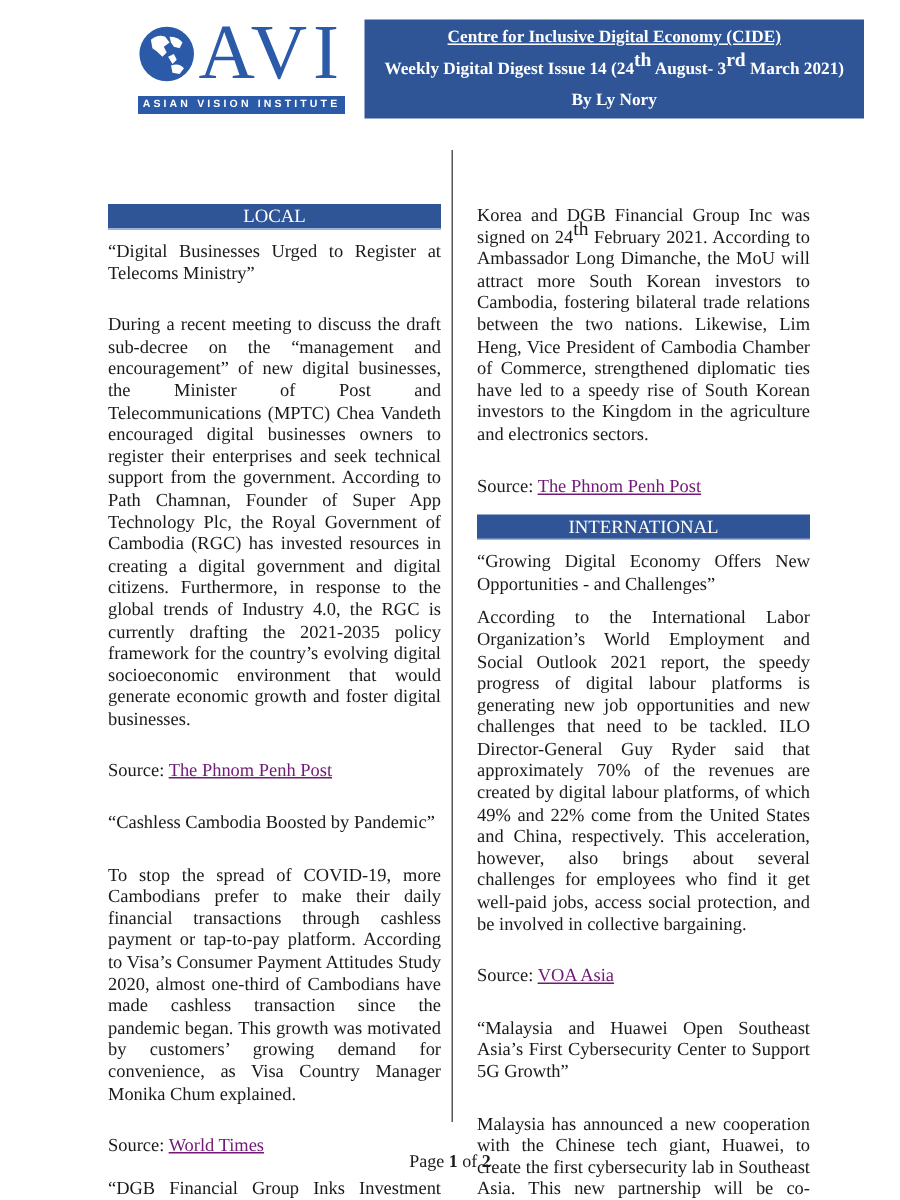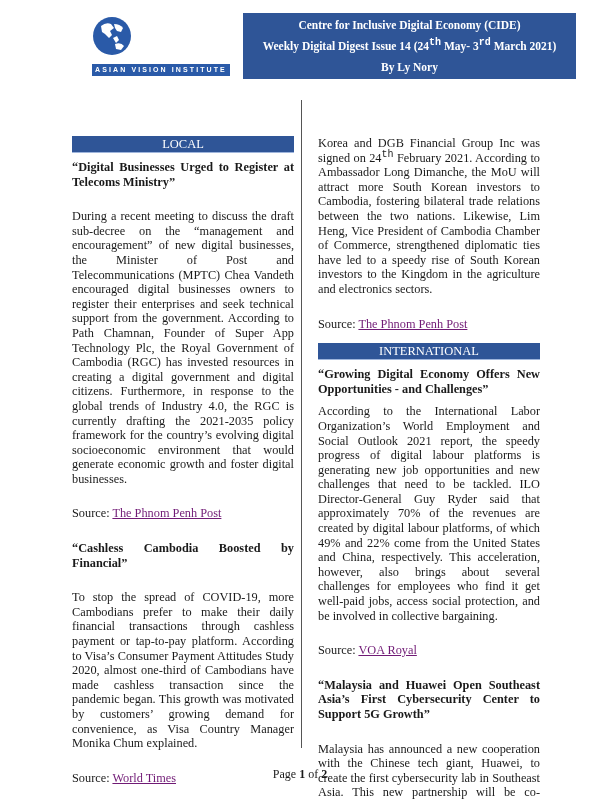--- a/index.html
+++ b/index.html
@@ -7,66 +7,67 @@
          font-family:"Liberation Serif","DejaVu Serif",serif; color:#1a1a1a; }
   .logo { position:absolute; left:92px; top:12px; width:138px; height:66px; }
   .logo-row { display:flex; align-items:center; height:48px; }
   .globe { width:40px; height:40px; }
   .avi-text { font-family:"Liberation Serif",serif; font-size:52px; line-height:44px; color:#2a5aa8; letter-spacing:4px; margin-left:2px; }
   .logo-band { margin-top:4px; background:#2a5aa8; color:#fff; font-family:"Liberation Sans",sans-serif;
                font-size:7px; font-weight:bold; letter-spacing:2.1px; text-align:center; height:12px; line-height:12px; }
   .header-box { position:absolute; left:243px; top:13px; width:333px; height:66px; background:#2f5597;
                 color:#fff; text-align:center; font-weight:bold; font-size:11.5px; }
   .header-box div { height:21px; line-height:21px; }
-  .header-box .l1 { margin-top:2px; }
-  sup { font-size:10px; vertical-align:super; line-height:0;font-family:Liberation Mono, monospace; }
+  .header-box .l1 { margin-top:2px;text-decoration:underline; }
+  sup { font-size:13px; vertical-align:super; line-height:0; }
   .col { position:absolute; top:88px; width:222px; font-size:12.3px; line-height:14.6px;margin-top:48px; }
   .col-left { left:72px; }
   .col-right { left:318px; }
   .divider { position:absolute; left:301px; top:100px; width:1px; height:648px; background:#555; }
   .section-bar { background:#2f5597; color:#fff; text-align:center; font-size:12.5px; height:16px; line-height:16px;
                  border-bottom:1px solid #9fb5dc; }
-  .headline { font-weight:bold; text-align:justify; margin:0; }
+  .headline { font-weight:normal; text-align:justify; margin:0; }
   p { margin:0; text-align:justify; }
   .src a { color:#701a75; text-decoration:underline; }
   .gap-s { height:8px; } .gap-m { height:14px; } .gap-l { height:20px; }
   .footer { position:absolute; top:767px; left:0; width:600px; text-align:center; font-size:12px; }
 </style>
 </head>
 <body>
 
 <div class="logo">
   <div class="logo-row">
     <svg class="globe" viewBox="0 0 40 40">
       <circle cx="20" cy="20" r="19" fill="#2a5aa8"></circle>
       <path d="M9 10 Q14 6 19 8 L22 12 L18 15 L20 19 L17 22 L13 18 L10 16 Z" fill="#ffffff"></path>
       <path d="M22 8 Q28 8 31 12 L29 16 L25 15 L23 12 Z" fill="#ffffff"></path>
       <path d="M21 22 L25 20 L27 24 L24 27 Z" fill="#ffffff"></path>
       <path d="M23 28 Q29 26 32 30 L29 34 L24 33 Z" fill="#ffffff"></path>
     </svg>
+    <span class="avi-text">AVI</span>
   </div>
   <div class="logo-band">ASIAN VISION INSTITUTE</div>
 </div>
 
 <div class="header-box">
   <div class="l1">Centre for Inclusive Digital Economy (CIDE)</div>
-  <div><span>Weekly Digital Digest Issue 14 (24</span><sup>th</sup><span> May- 3</span><sup>rd</sup><span> March 2021)</span></div>
+  <div><span>Weekly Digital Digest Issue 14 (24</span><sup>th</sup><span> August- 3</span><sup>rd</sup><span> March 2021)</span></div>
   <div>By Ly Nory</div>
 </div>
 
 <div class="col col-left">
   <div class="section-bar">LOCAL</div>
   <div style="height:7px"></div>
   <p class="headline">“Digital Businesses Urged to Register at Telecoms Ministry”</p>
   <div class="gap-l"></div>
   <p>During a recent meeting to discuss the draft sub-decree on the “management and encouragement” of new digital businesses, the Minister of Post and Telecommunications (MPTC) Chea Vandeth encouraged digital businesses owners to register their enterprises and seek technical support from the government. According to Path Chamnan, Founder of Super App Technology Plc, the Royal Government of Cambodia (RGC) has invested resources in creating a digital government and digital citizens. Furthermore, in response to the global trends of Industry 4.0, the RGC is currently drafting the 2021-2035 policy framework for the country’s evolving digital socioeconomic environment that would generate economic growth and foster digital businesses.</p>
   <div class="gap-l"></div>
   <p class="src"><span>Source: </span><a href="#">The Phnom Penh Post</a></p>
   <div class="gap-l"></div>
-  <p class="headline">“Cashless Cambodia Boosted by Financial”</p>
+  <p class="headline">“Cashless Cambodia Boosted by Pandemic”</p>
   <div class="gap-l"></div>
   <p>To stop the spread of COVID-19, more Cambodians prefer to make their daily financial transactions through cashless payment or tap-to-pay platform. According to Visa’s Consumer Payment Attitudes Study 2020, almost one-third of Cambodians have made cashless transaction since the pandemic began. This growth was motivated by customers’ growing demand for convenience, as Visa Country Manager Monika Chum explained.</p>
   <div class="gap-l"></div>
   <p class="src"><span>Source: </span><a href="#">World Times</a></p>
   <div class="gap-m"></div>
   <p class="headline">“DGB Financial Group Inks Investment Cooperation MoU”</p>
   <div class="gap-s"></div>
 
 </div>
 
@@ -76,20 +77,20 @@
   <p><span>Korea and DGB Financial Group Inc was signed on 24</span><sup>th</sup><span> February 2021. According to Ambassador Long Dimanche, the MoU will attract more South Korean investors to Cambodia, fostering bilateral trade relations between the two nations. Likewise, Lim Heng, Vice President of Cambodia Chamber of Commerce, strengthened diplomatic ties have led to a speedy rise of South Korean investors to the Kingdom in the agriculture and electronics sectors.</span></p>
   <div class="gap-l"></div>
   <p class="src"><span>Source: </span><a href="#">The Phnom Penh Post</a></p>
   <div style="height:12px"></div>
   <div class="section-bar">INTERNATIONAL</div>
   <div style="height:7px"></div>
   <p class="headline">“Growing Digital Economy Offers New Opportunities - and Challenges”</p>
   <div class="gap-s"></div>
   <p>According to the International Labor Organization’s World Employment and Social Outlook 2021 report, the speedy progress of digital labour platforms is generating new job opportunities and new challenges that need to be tackled. ILO Director-General Guy Ryder said that approximately 70% of the revenues are created by digital labour platforms, of which 49% and 22% come from the United States and China, respectively. This acceleration, however, also brings about several challenges for employees who find it get well-paid jobs, access social protection, and be involved in collective bargaining.</p>
   <div class="gap-l"></div>
-  <p class="src"><span>Source: </span><a href="#">VOA Royal</a></p>
+  <p class="src"><span>Source: </span><a href="#">VOA Asia</a></p>
   <div class="gap-l"></div>
   <p class="headline">“Malaysia and Huawei Open Southeast Asia’s First Cybersecurity Center to Support 5G Growth”</p>
   <div class="gap-l"></div>
   <p>Malaysia has announced a new cooperation with the Chinese tech giant, Huawei, to create the first cybersecurity lab in Southeast Asia. This new partnership will be co-implemented by Huawei, Celcom Axiata, and CyberSecurity Malaysia, which is the Malaysian government’s</p>
 </div>
 
 <div class="footer"><span>Page </span><b>1</b><span> of </span><b>2</b></div>
 
 </body></html>

